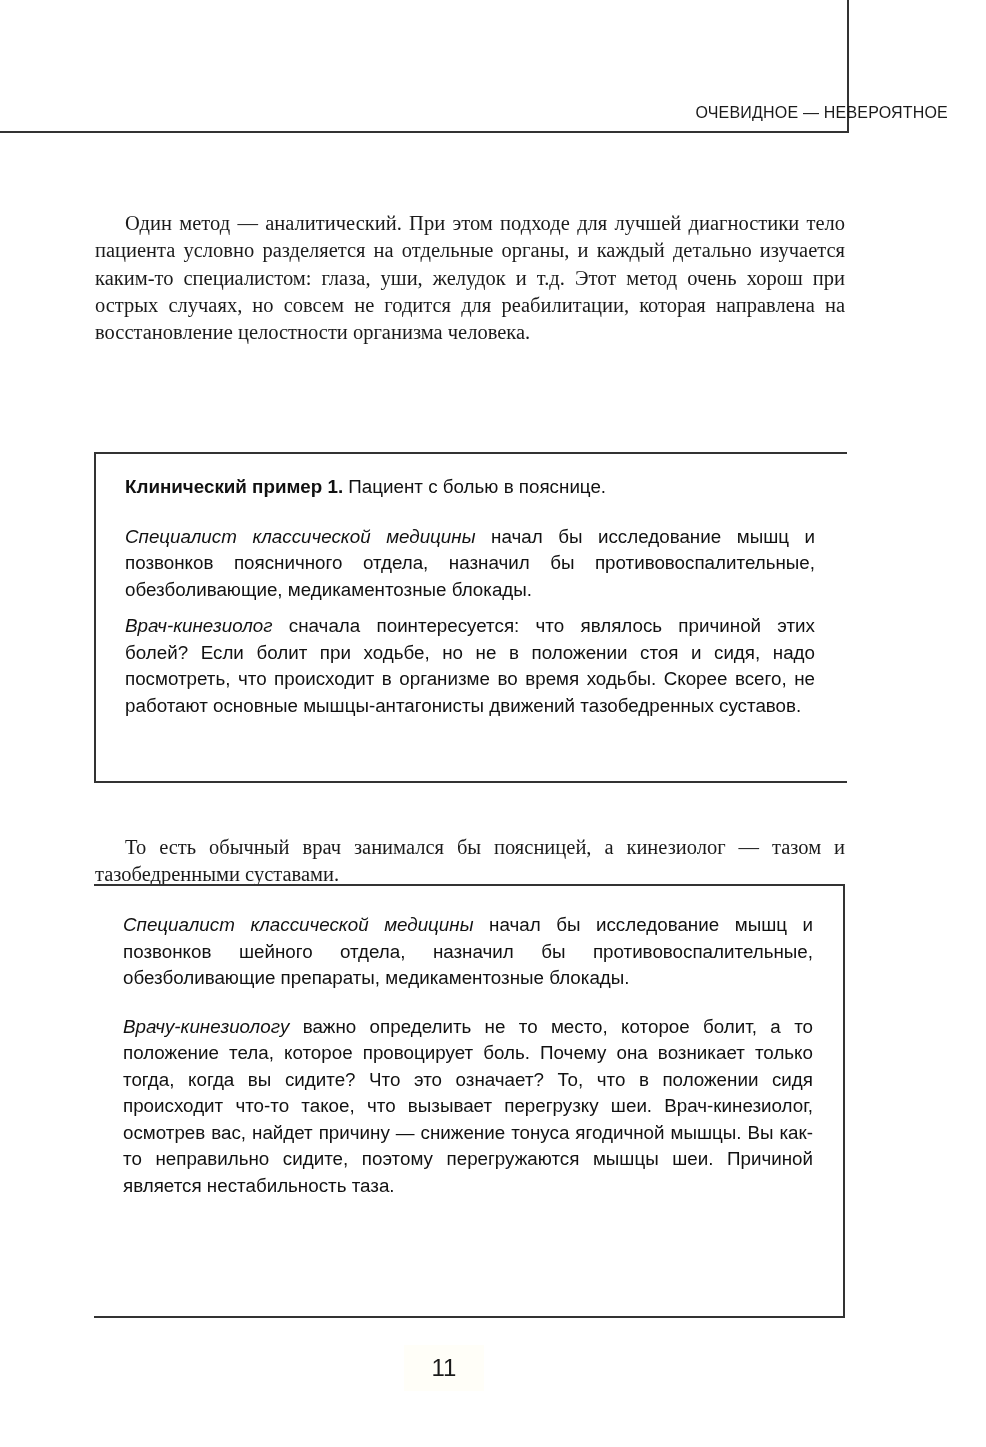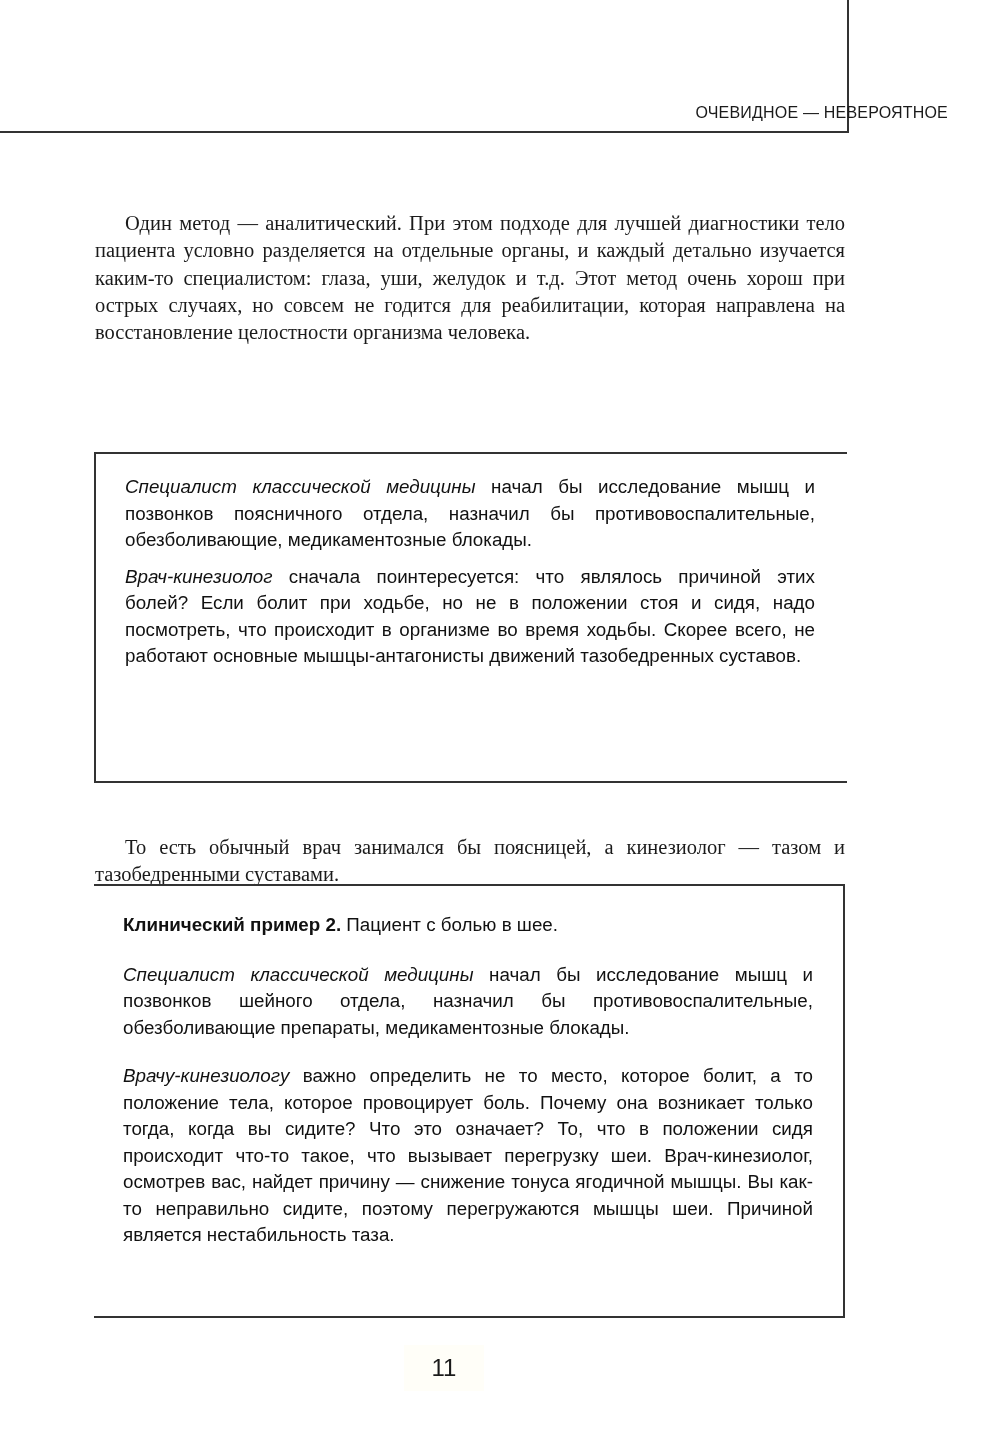--- a/index.html
+++ b/index.html
@@ -42,30 +42,30 @@
 
 <div class="header-frame"></div>
 <div class="running-head">ОЧЕВИДНОЕ — НЕВЕРОЯТНОЕ</div>
 
 <div class="serif-block" style="top:170px;margin-top:40px;">
   <p>Один метод — аналитический. При этом подходе для лучшей диагностики тело пациента условно разделяется на отдельные органы, и каждый детально изучается каким-то специалистом: глаза, уши, желудок и т.д. Этот метод очень хорош при острых случаях, но совсем не годится для реабилитации, которая направлена на восстановление целостности организма человека.</p>
 </div>
 
 <div class="box box1">
   <div class="box-inner" style="top:20px;">
+    <p class="title"><b>Клинический пример 1.</b><span> Пациент с болью в пояснице.</span></p>
     <p><i>Специалист классической медицины</i><span> начал бы исследование мышц и позвонков поясничного отдела, назначил бы противовоспалительные, обезболивающие, медикаментозные блокады.</span></p>
     <p class="gap-s"><i>Врач-кинезиолог</i><span> сначала поинтересуется: что являлось причиной этих болей? Если болит при ходьбе, но не в положении стоя и сидя, надо посмотреть, что происходит в организме во время ходьбы. Скорее всего, не работают основные мышцы-антагонисты движений тазобедренных суставов.</span></p>
   </div>
 </div>
 
 <div class="serif-block" style="top:834px;">
   <p>То есть обычный врач занимался бы поясницей, а кинезиолог — тазом и тазобедренными суставами.</p>
 </div>
 
 <div class="box box2">
   <div class="box-inner" style="top:26px;">
-    <p class="title"><b>Клинический пример 2.</b><span> Пациент с болью в шее.</span></p>
     <p><i>Специалист классической медицины</i><span> начал бы исследование мышц и позвонков шейного отдела, назначил бы противовоспалительные, обезболивающие препараты, медикаментозные блокады.</span></p>
     <p class="gap-l"><i>Врачу-кинезиологу</i><span> важно определить не то место, которое болит, а то положение тела, которое провоцирует боль. Почему она возникает только тогда, когда вы сидите? Что это означает? То, что в положении сидя происходит что-то такое, что вызывает перегрузку шеи. Врач-кинезиолог, осмотрев вас, найдет причину — снижение тонуса ягодичной мышцы. Вы как-то неправильно сидите, поэтому перегружаются мышцы шеи. Причиной является нестабильность таза.</span></p>
   </div>
 </div>
 
 <div class="page-number">11</div>
 
 </body></html>

